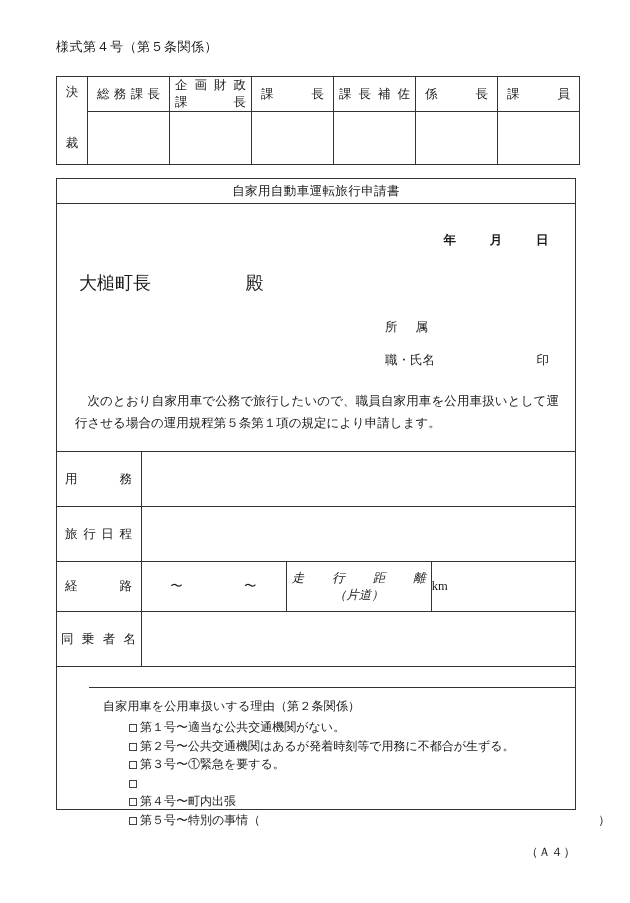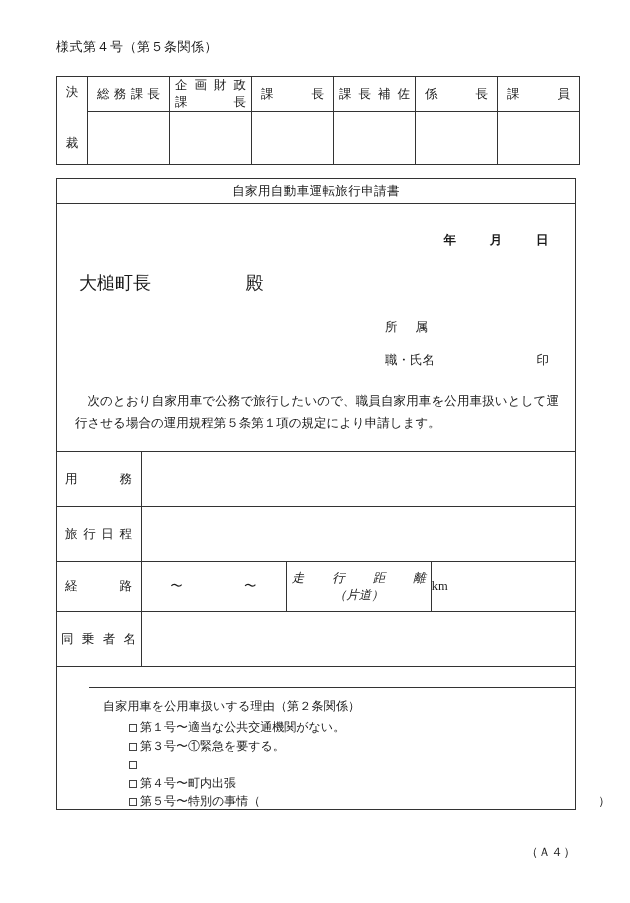--- a/index.html
+++ b/index.html
@@ -358,20 +358,23 @@
     </tbody>
       </table>
 
     <div class="reasons">
       <div class="reasons-title">自家用車を公用車扱いする理由（第２条関係）</div>
 
       <div class="reason-item">
         <span class="cb"></span><span>第１号〜適当な公共交通機関がない。</span>
       </div>
       <div class="reason-item">
+        <span class="cb"></span><span>第２号〜公共交通機関はあるが発着時刻等で用務に不都合が生ずる。</span>
+      </div>
+      <div class="reason-item">
         <span class="cb"></span><span>第３号〜①緊急を要する。</span>
       </div>
       <div class="reason-item">
         <span class="cb"></span>
       </div>
       <div class="reason-item">
         <span class="cb"></span><span>第４号〜町内出張</span>
       </div>
       <div class="reason-item">
         <span class="cb"></span><span>第５号〜特別の事情（</span><span class="tail-paren">）</span>

